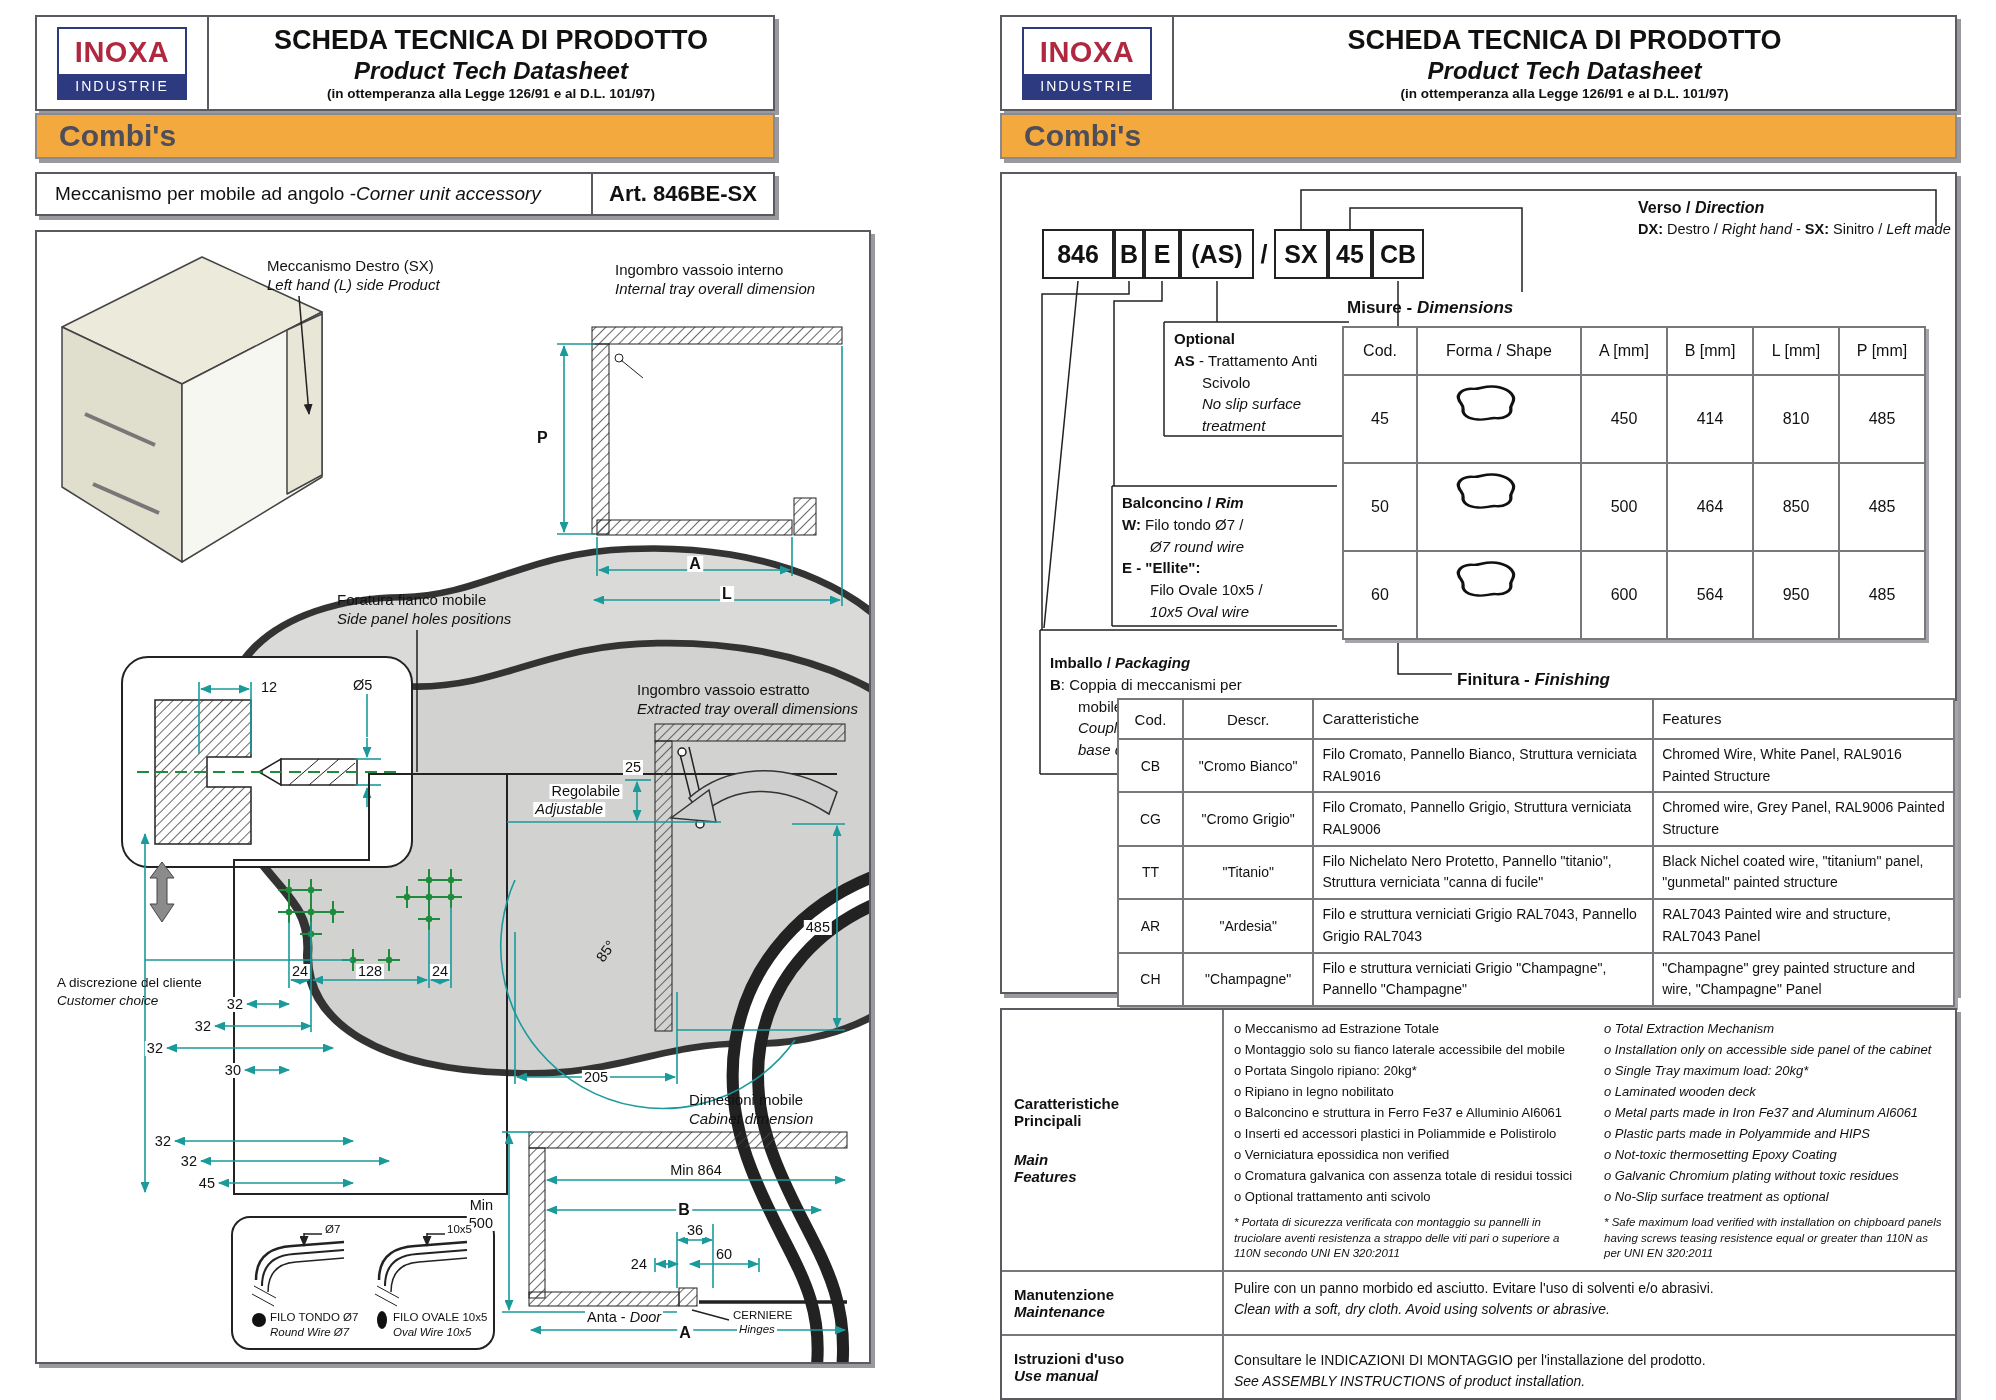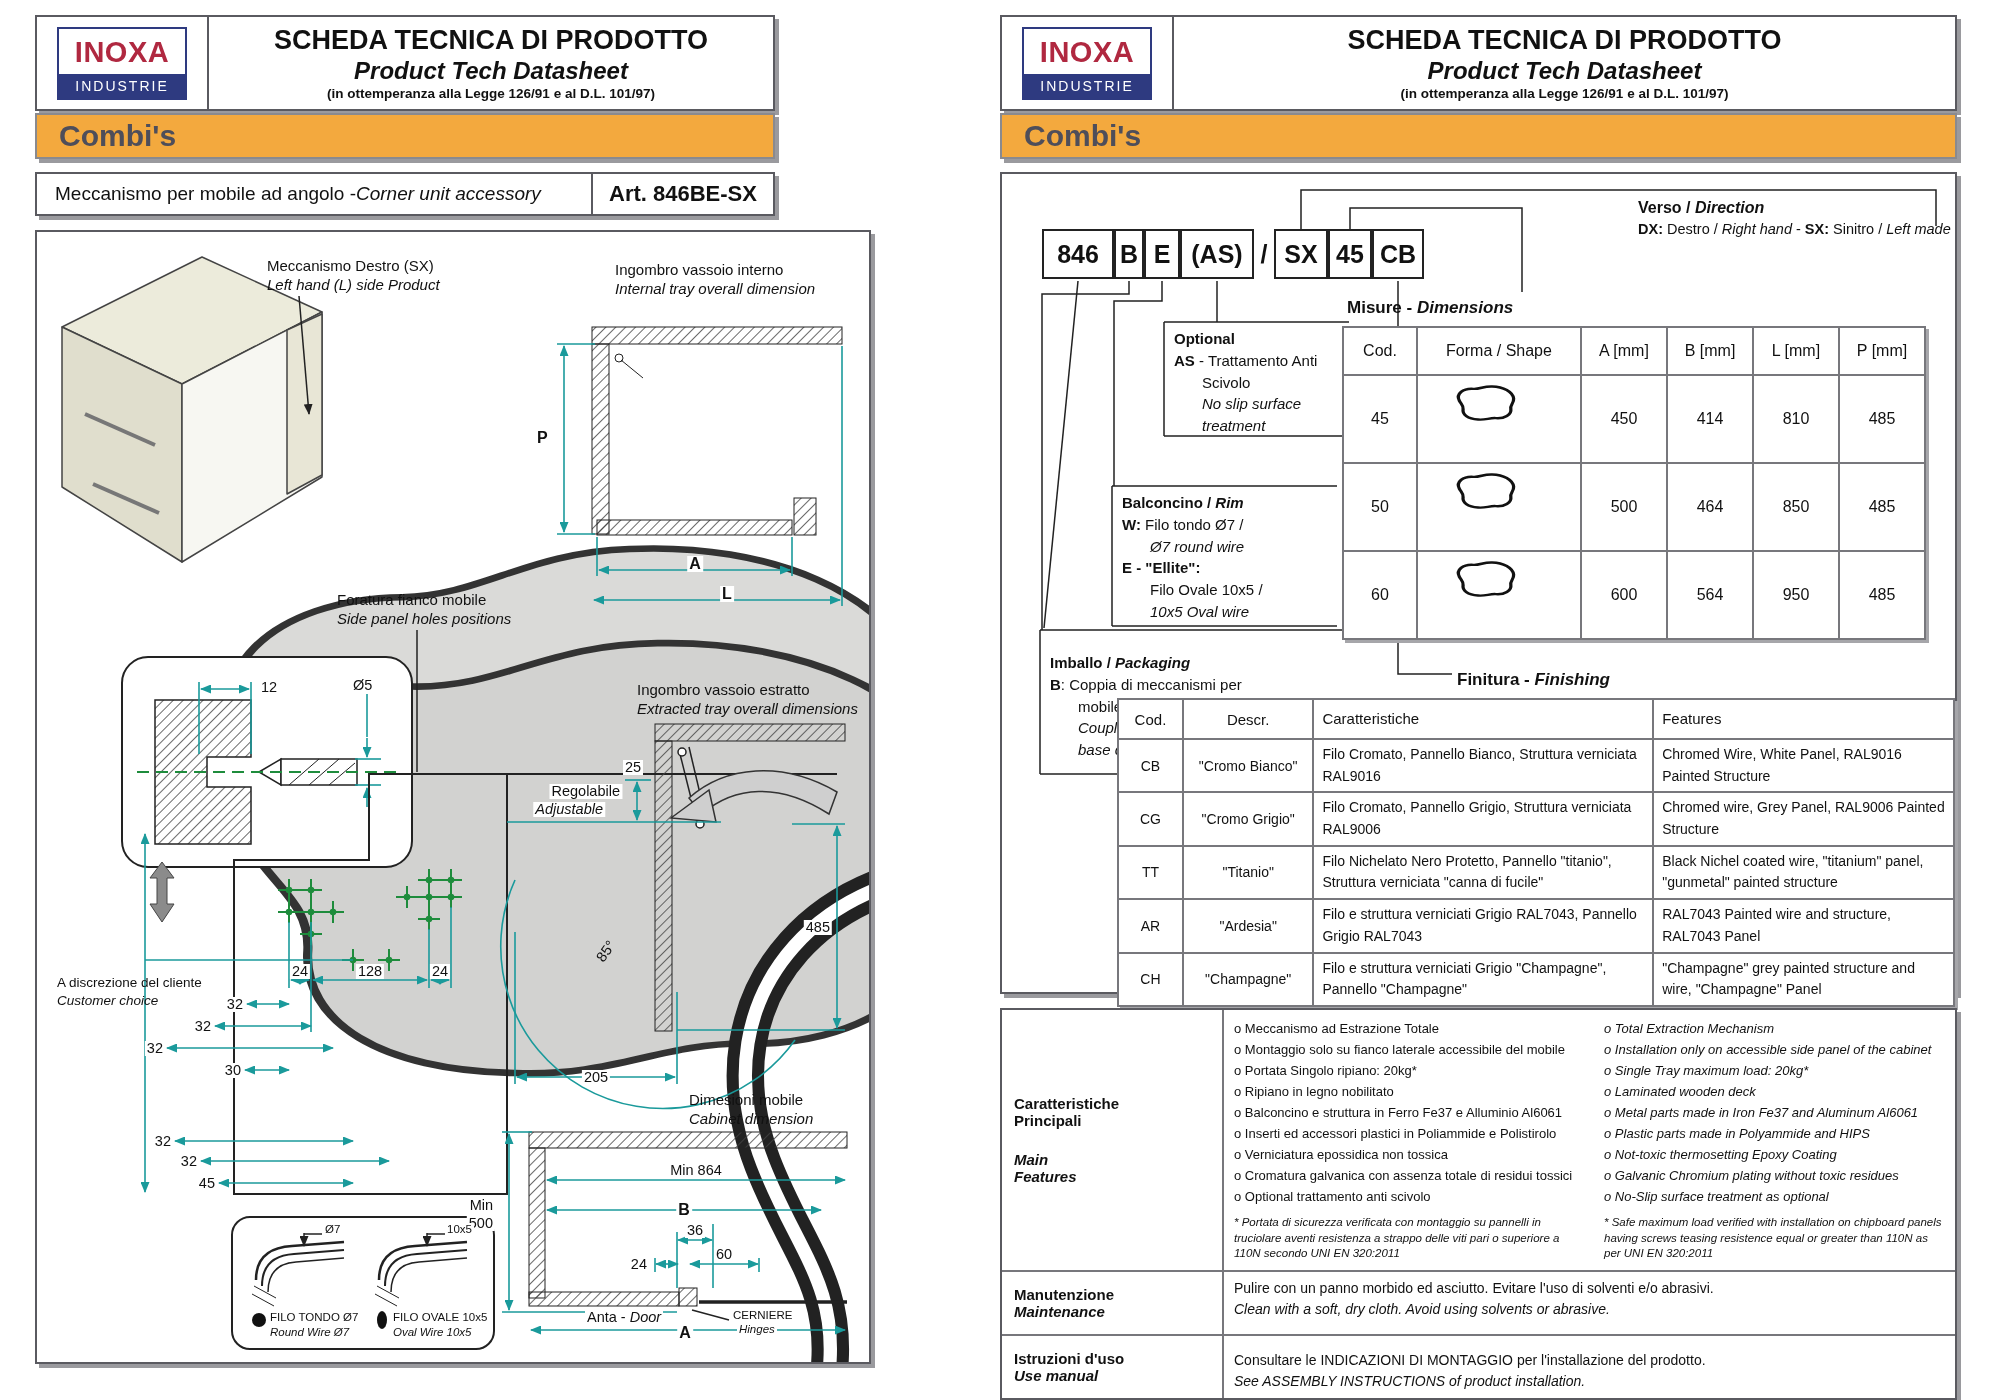--- a/index.html
+++ b/index.html
@@ -549,21 +549,21 @@
     </div>
     <div class="contcell">
       <div class="twocol">
         <div style="width:368px;">
           <div class="bul">o Meccanismo ad Estrazione Totale</div>
           <div class="bul">o Montaggio solo su fianco laterale accessibile del mobile</div>
           <div class="bul">o Portata Singolo ripiano: 20kg*</div>
           <div class="bul">o Ripiano in legno nobilitato</div>
           <div class="bul">o Balconcino e struttura in Ferro Fe37 e Alluminio Al6061</div>
           <div class="bul">o Inserti ed accessori plastici in Poliammide e Polistirolo</div>
-          <div class="bul">o Verniciatura epossidica non tossica</div>
+          <div class="bul">o Verniciatura epossidica non verified</div>
           <div class="bul">o Cromatura galvanica con assenza totale di residui tossici</div>
           <div class="bul">o Optional trattamento anti scivolo</div>
           <div class="note">* Portata di sicurezza verificata con montaggio su pannelli in truciolare aventi resistenza a strappo delle viti pari o superiore a 110N secondo UNI EN 320:2011</div>
         </div>
         <div style="flex:1;">
           <div class="bul itl">o Total Extraction Mechanism</div>
           <div class="bul itl">o Installation only on accessible side panel of the cabinet</div>
           <div class="bul itl">o Single Tray maximum load: 20kg*</div>
           <div class="bul itl">o Laminated wooden deck</div>
           <div class="bul itl">o Metal parts made in Iron Fe37 and Aluminum Al6061</div>

